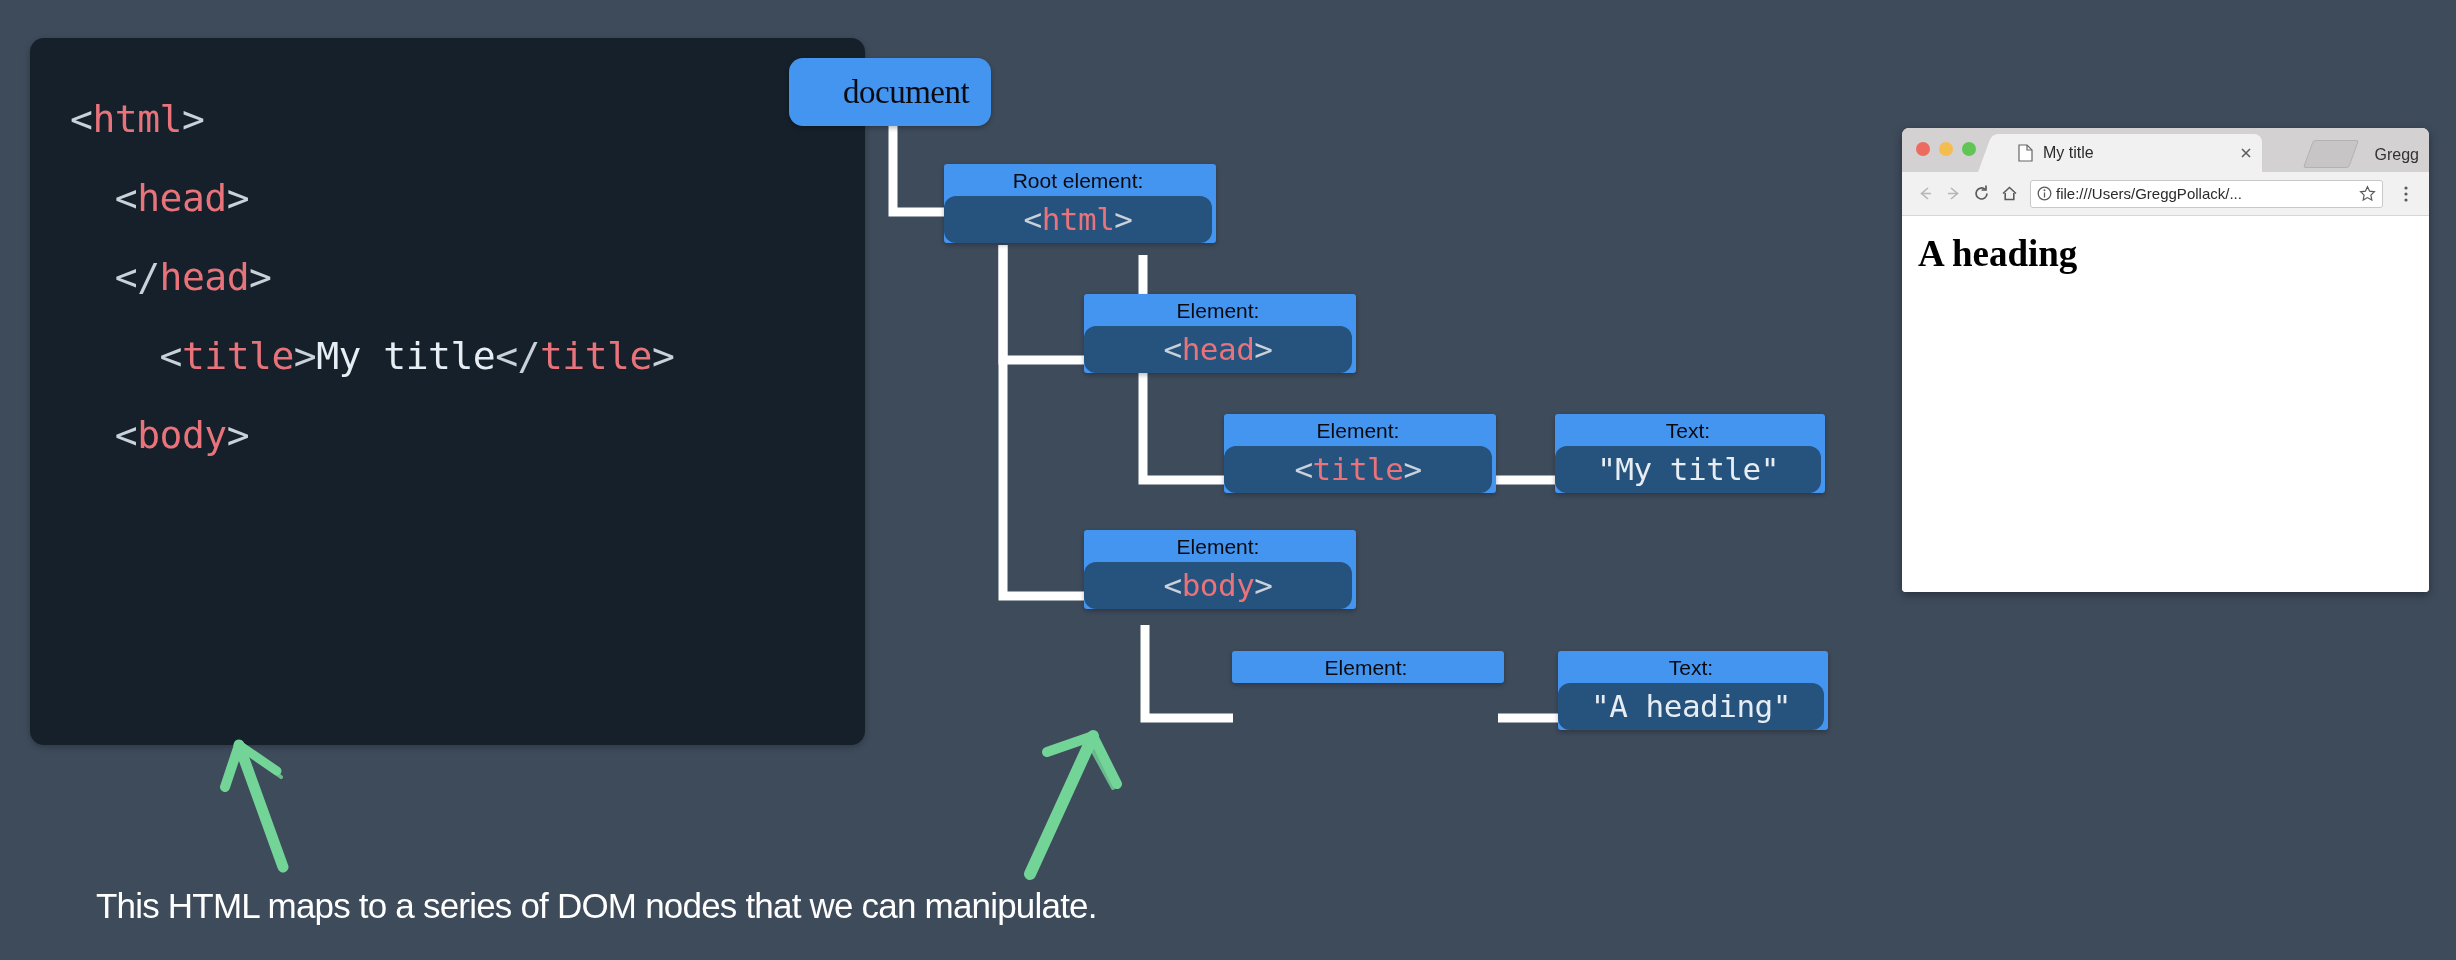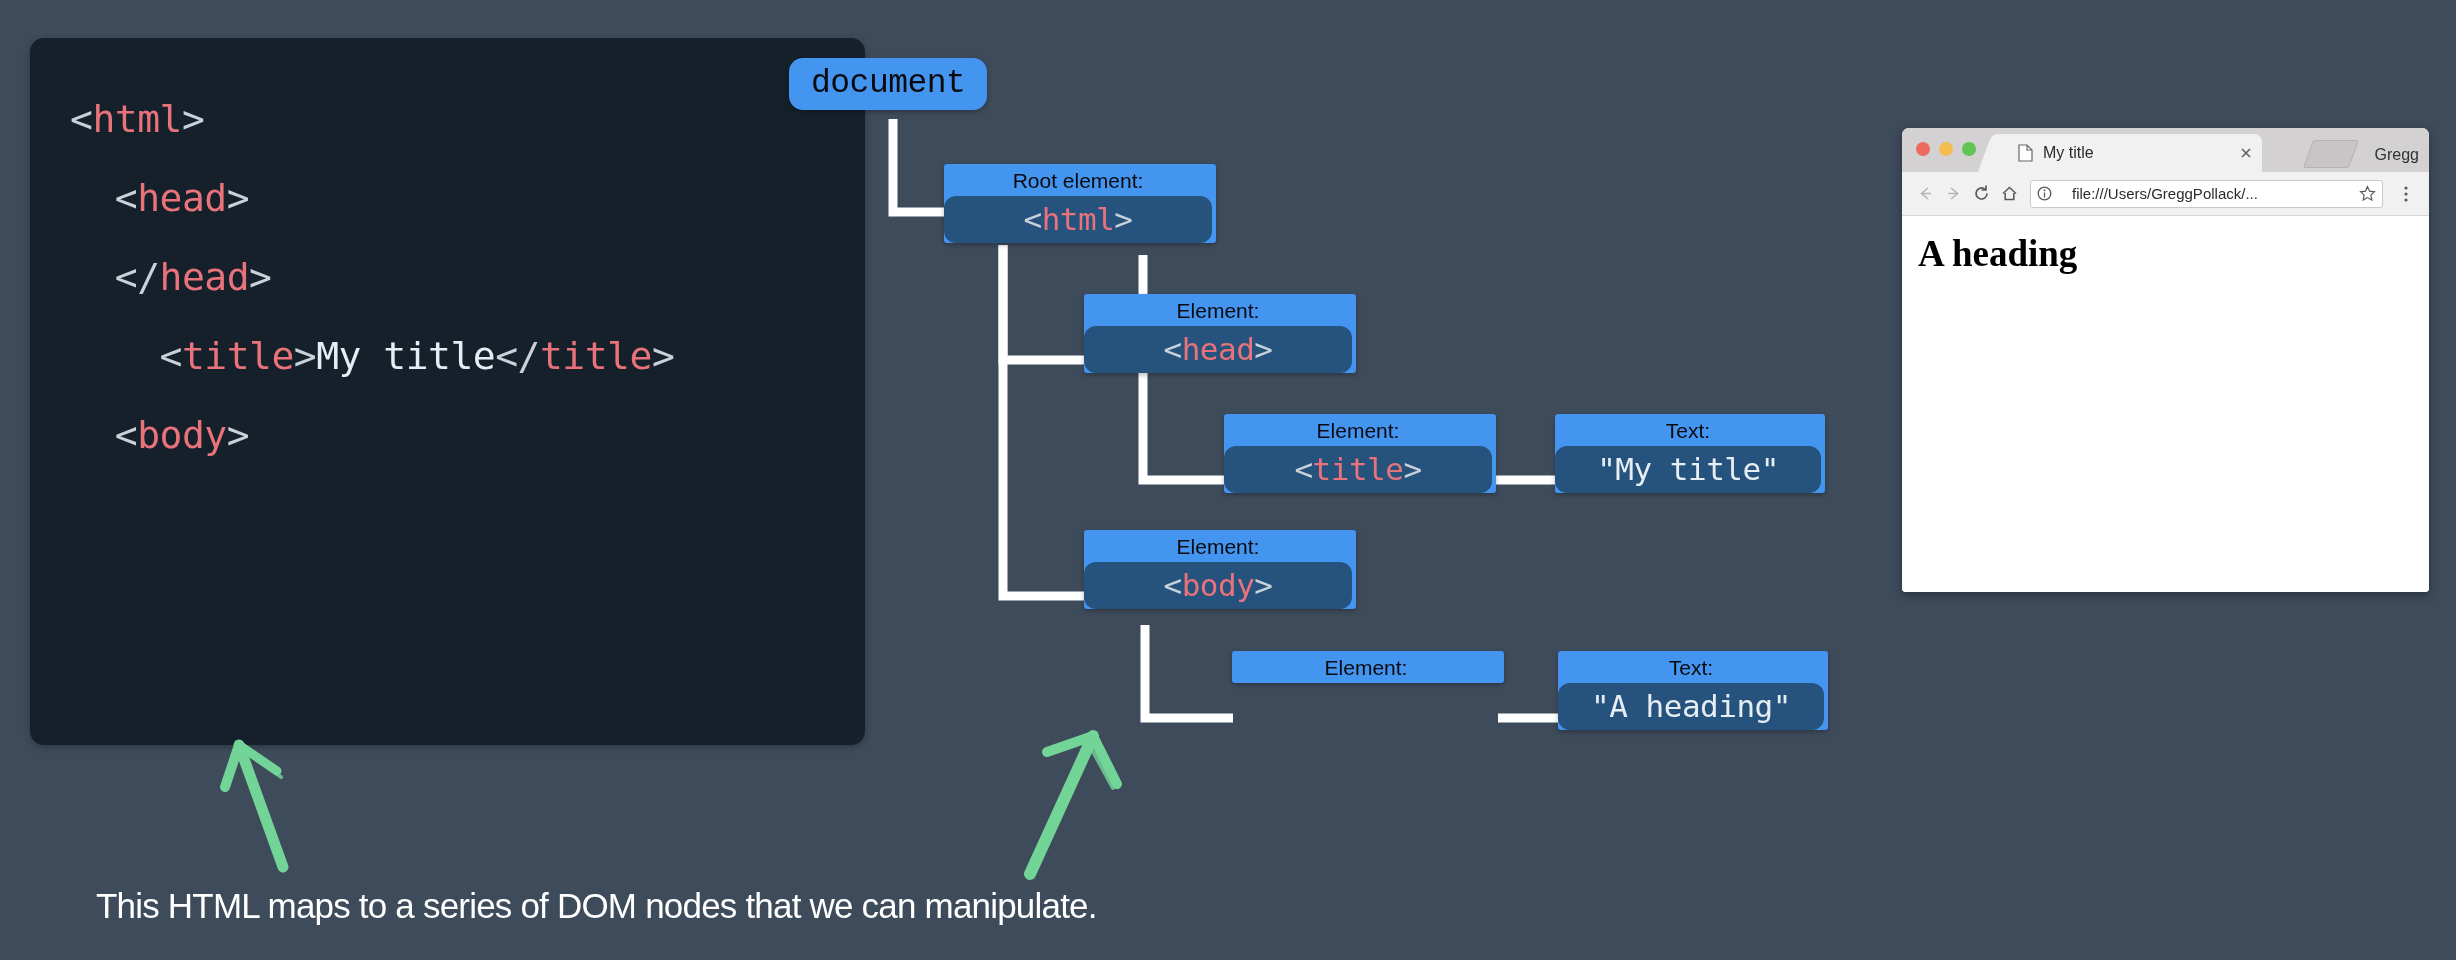--- a/index.html
+++ b/index.html
@@ -79,25 +79,26 @@
     letter-spacing: -0.5px;
   }
   .node-code .tag { color: #e8737b; }
 
   
   #node-document {
     padding: 0;
     border-radius: 14px;
   }
   #node-document .node-label {
-    font-family: Liberation Mono, monospace;
+    font-family: Liberation Serif, serif;
     font-size: 33px;
     line-height: 52px;
     letter-spacing: -0.5px;
-    padding: 0 22px;
+    padding: 8px 22px;
+    margin-left: 32px;
   }
 
   
   .arrow { position: absolute; pointer-events: none; }
 
   
   #caption {
     position: absolute;
     left: 96px;
     top: 878px;
@@ -209,21 +210,21 @@
   .omnibox {
     flex: 1 1 auto;
     height: 28px;
     background: #ffffff;
     border: 1px solid #c9c7c8;
     border-radius: 3px;
     display: flex;
     align-items: center;
     padding: 0 6px;
     margin: 0 8px 0 6px;
-    gap: 20px;
+    gap: 4px;
   }
   .omnibox-url {
     flex: 1 1 auto;
     font-size: 15px;
     color: #2b2b2b;
     white-space: nowrap;
     overflow: hidden;
   }
   #browser-viewport {
     background: #ffffff;

